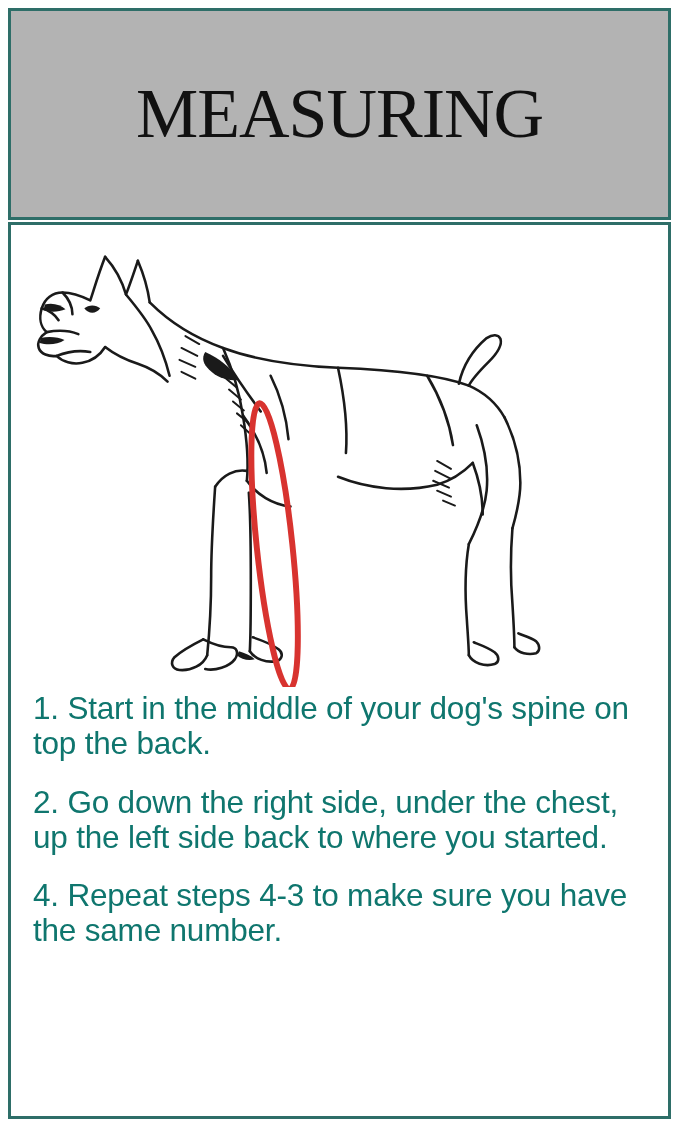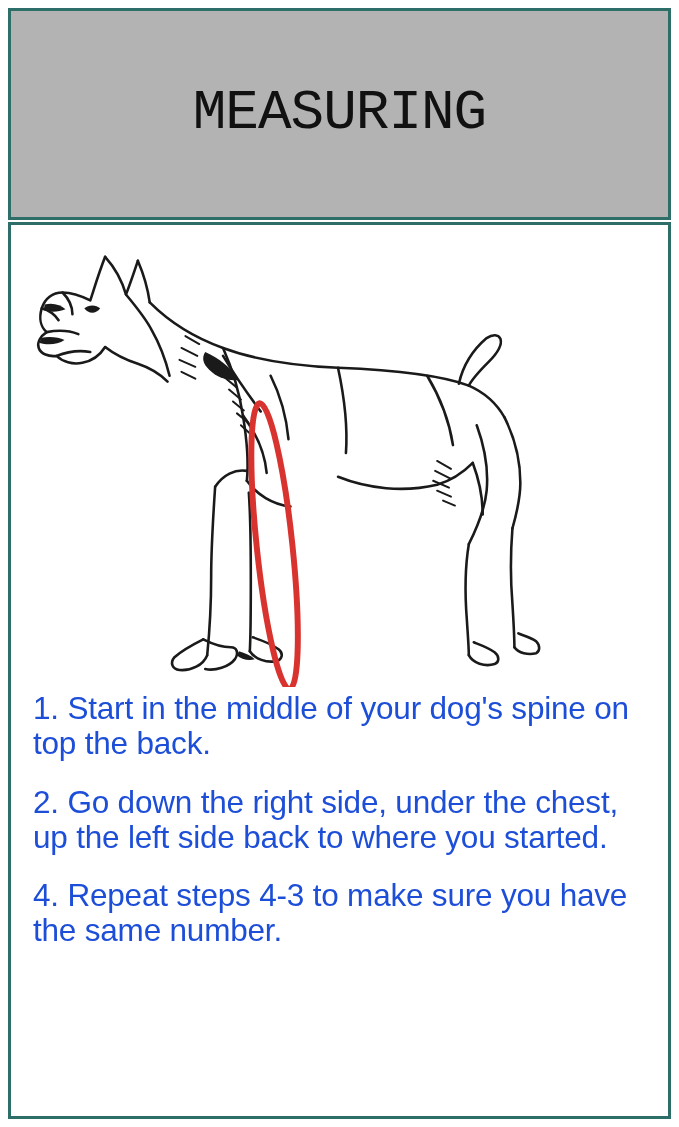--- a/index.html
+++ b/index.html
@@ -29,27 +29,27 @@
     height: 212px;
     background: #b3b3b3;
     border: 3px solid #2e6e68;
     display: flex;
     align-items: center;
     justify-content: center;
     flex: 0 0 auto;
   }
   .header-title {
     color: #111111;
-    font-size: 56px;
+    font-size: 70px;
     line-height: 0.92;
     font-weight: 400;
     letter-spacing: -1px;
     text-align: center;
     padding: 0 6px;
-    font-family: Liberation Mono, monospace;
+    font-family: Liberation Serif, serif;
   }
   
   .body-panel {
     box-sizing: border-box;
     margin: 2px 8px 8px 8px;
     border: 3px solid #2e6e68;
     background: #ffffff;
     flex: 1 1 auto;
     display: flex;
     flex-direction: column;
@@ -64,21 +64,21 @@
   .illustration svg {
     display: block;
     width: 100%;
     height: 100%;
   }
   .instructions {
     padding: 4px 18px 0 22px;
     flex: 1 1 auto;
   }
   .step {
-    color: #1d4ed8;
+    color: #0f766e;
     font-size: 31.5px;
     line-height: 1.12;
     margin: 0 0 23px 0;
     font-family: "Liberation Sans", sans-serif;
     letter-spacing: -0.2px;
   }
   .step:last-child { margin-bottom: 0; }
 </style>
 </head>
 <body>

